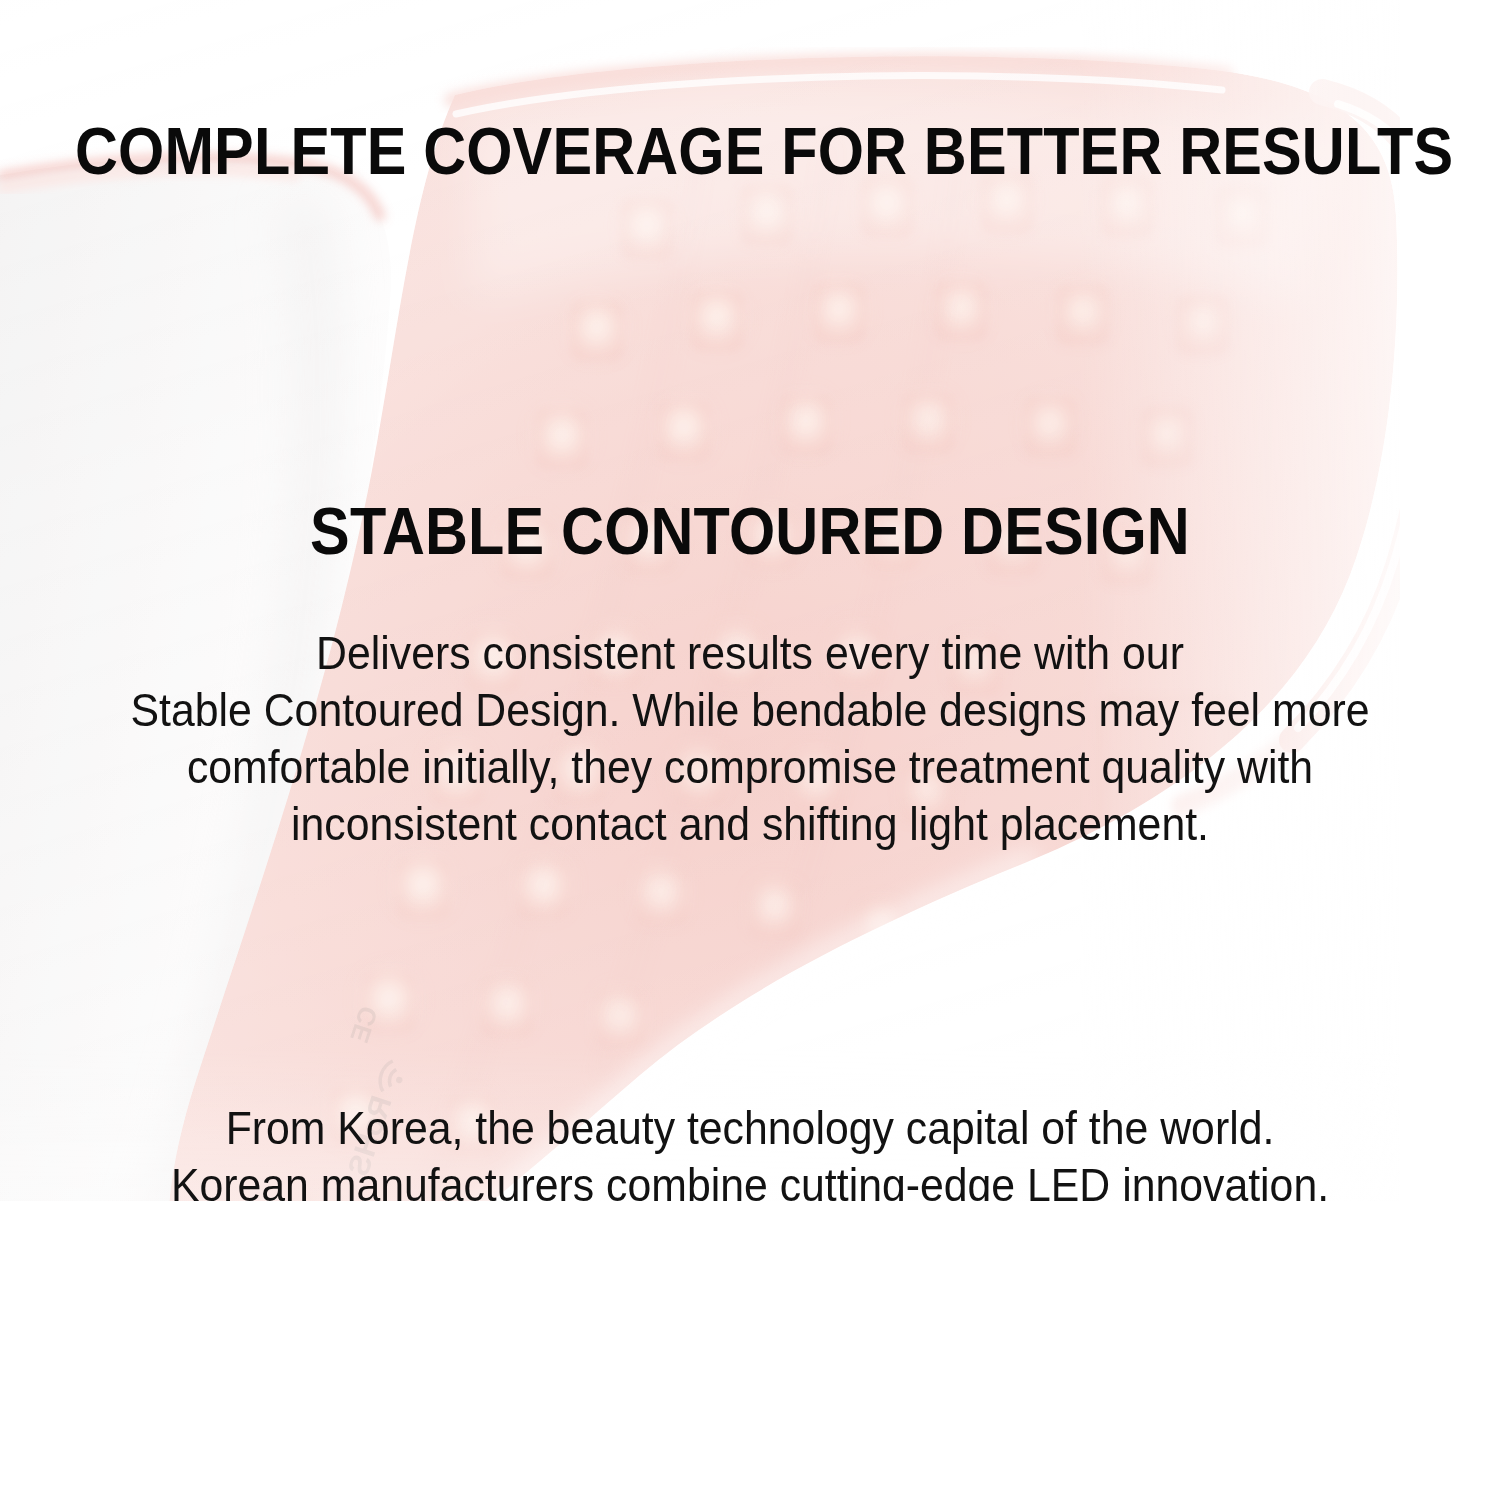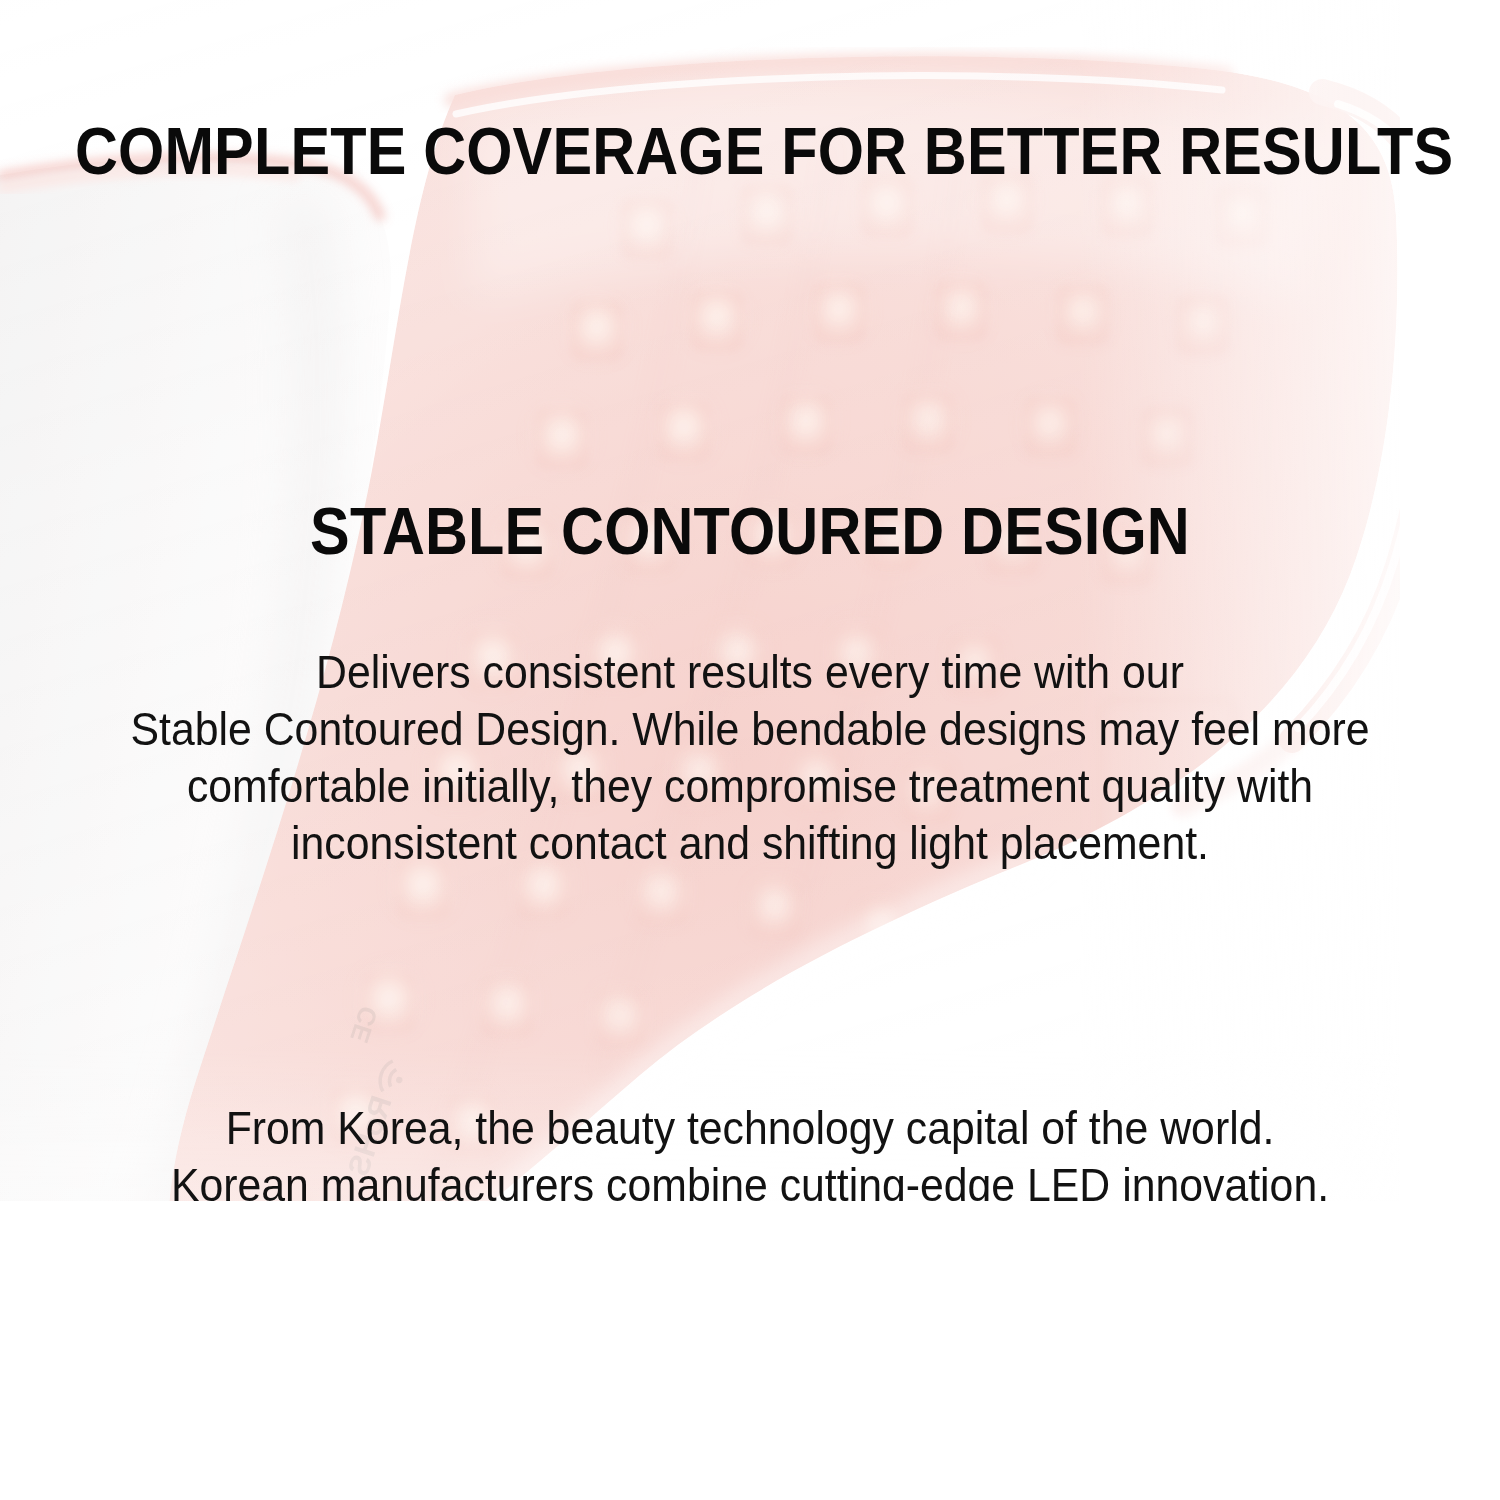--- a/index.html
+++ b/index.html
@@ -68,21 +68,21 @@
     transform: scaleX(0.93);
     transform-origin: center center;
     margin: 0;
     white-space: pre-line;
   }
 
   
   #sec-coverage-heading { top: 118px; }
   #sec-coverage-body    { top: 252px; }
   #sec-design-heading   { top: 498px; }
-  #sec-design-body      { top: 625px; margin-top: 19px; }
+  #sec-design-body      { top: 625px; }
   #sec-korea-heading    { top: 940px; }
   #sec-korea-body       { top: 1100px; }
 </style>
 </head>
 <body>
 
 <div id="page">
 
   <div id="product-photo">
     <svg viewBox="0 0 1500 1500" xmlns="http://www.w3.org/2000/svg" aria-hidden="true">

